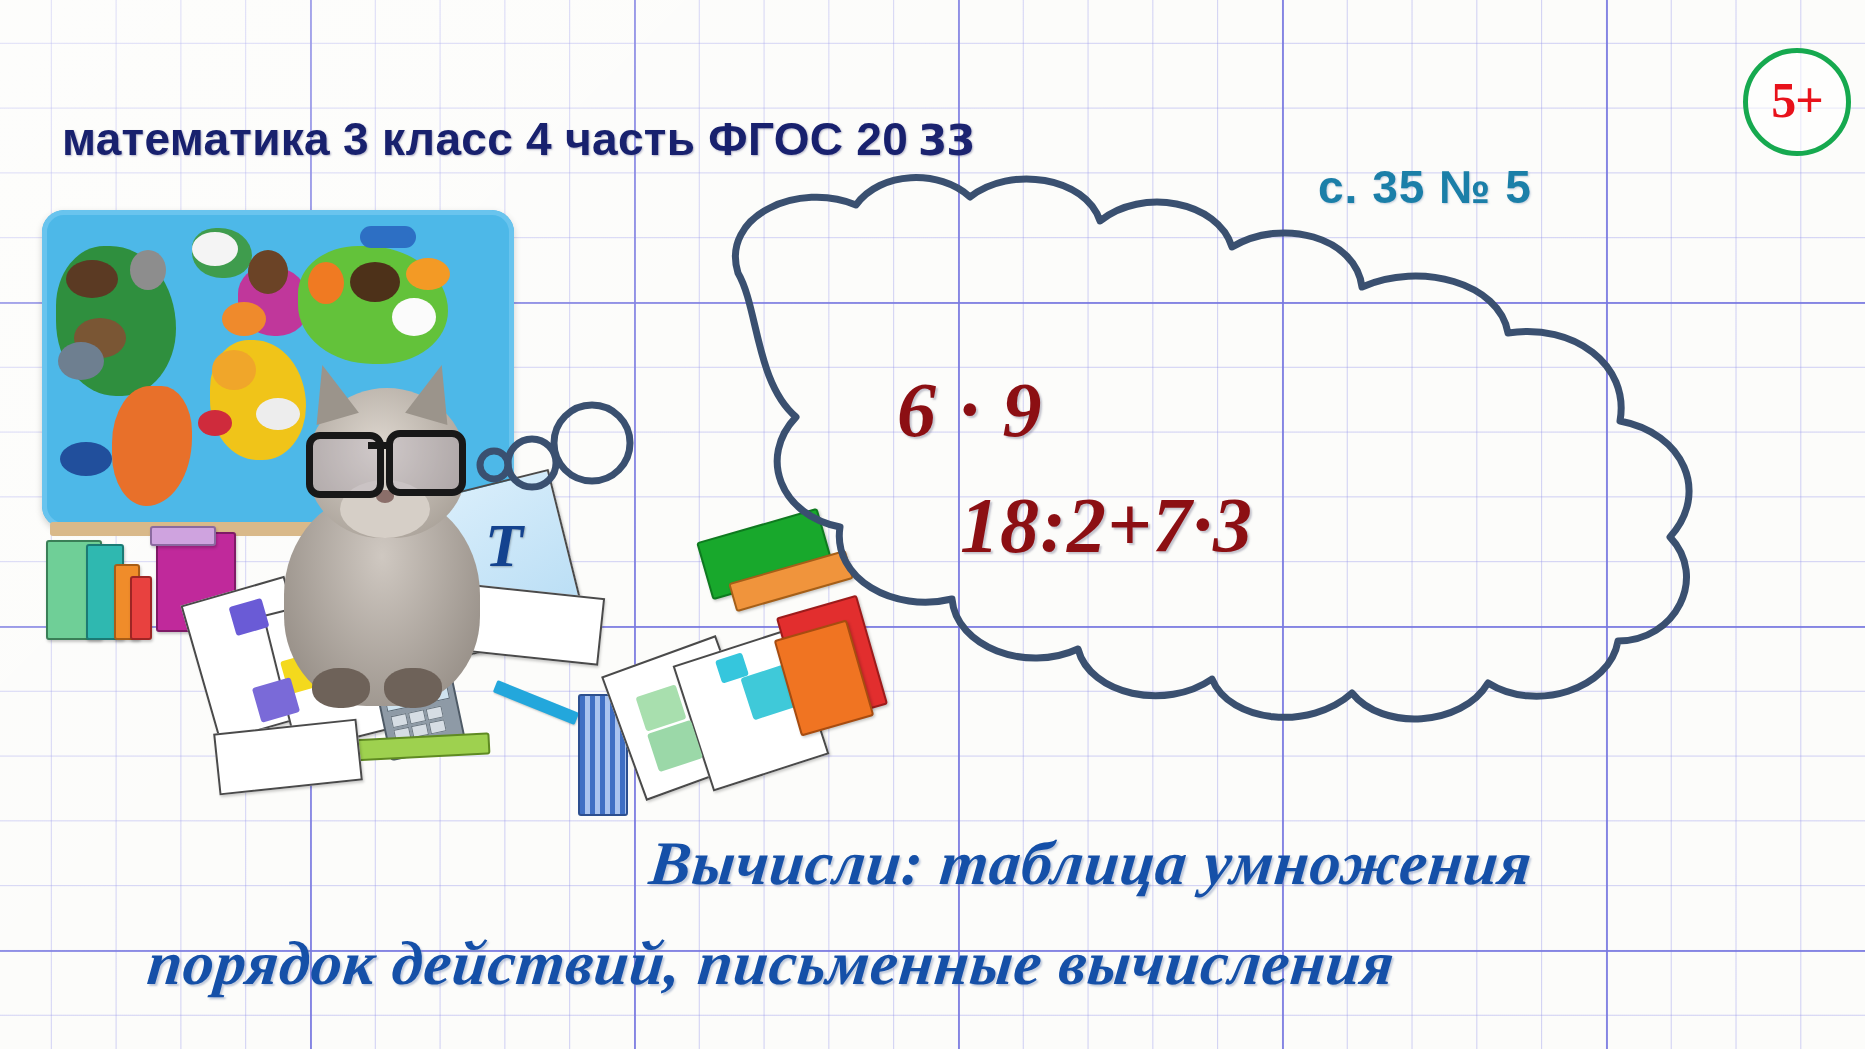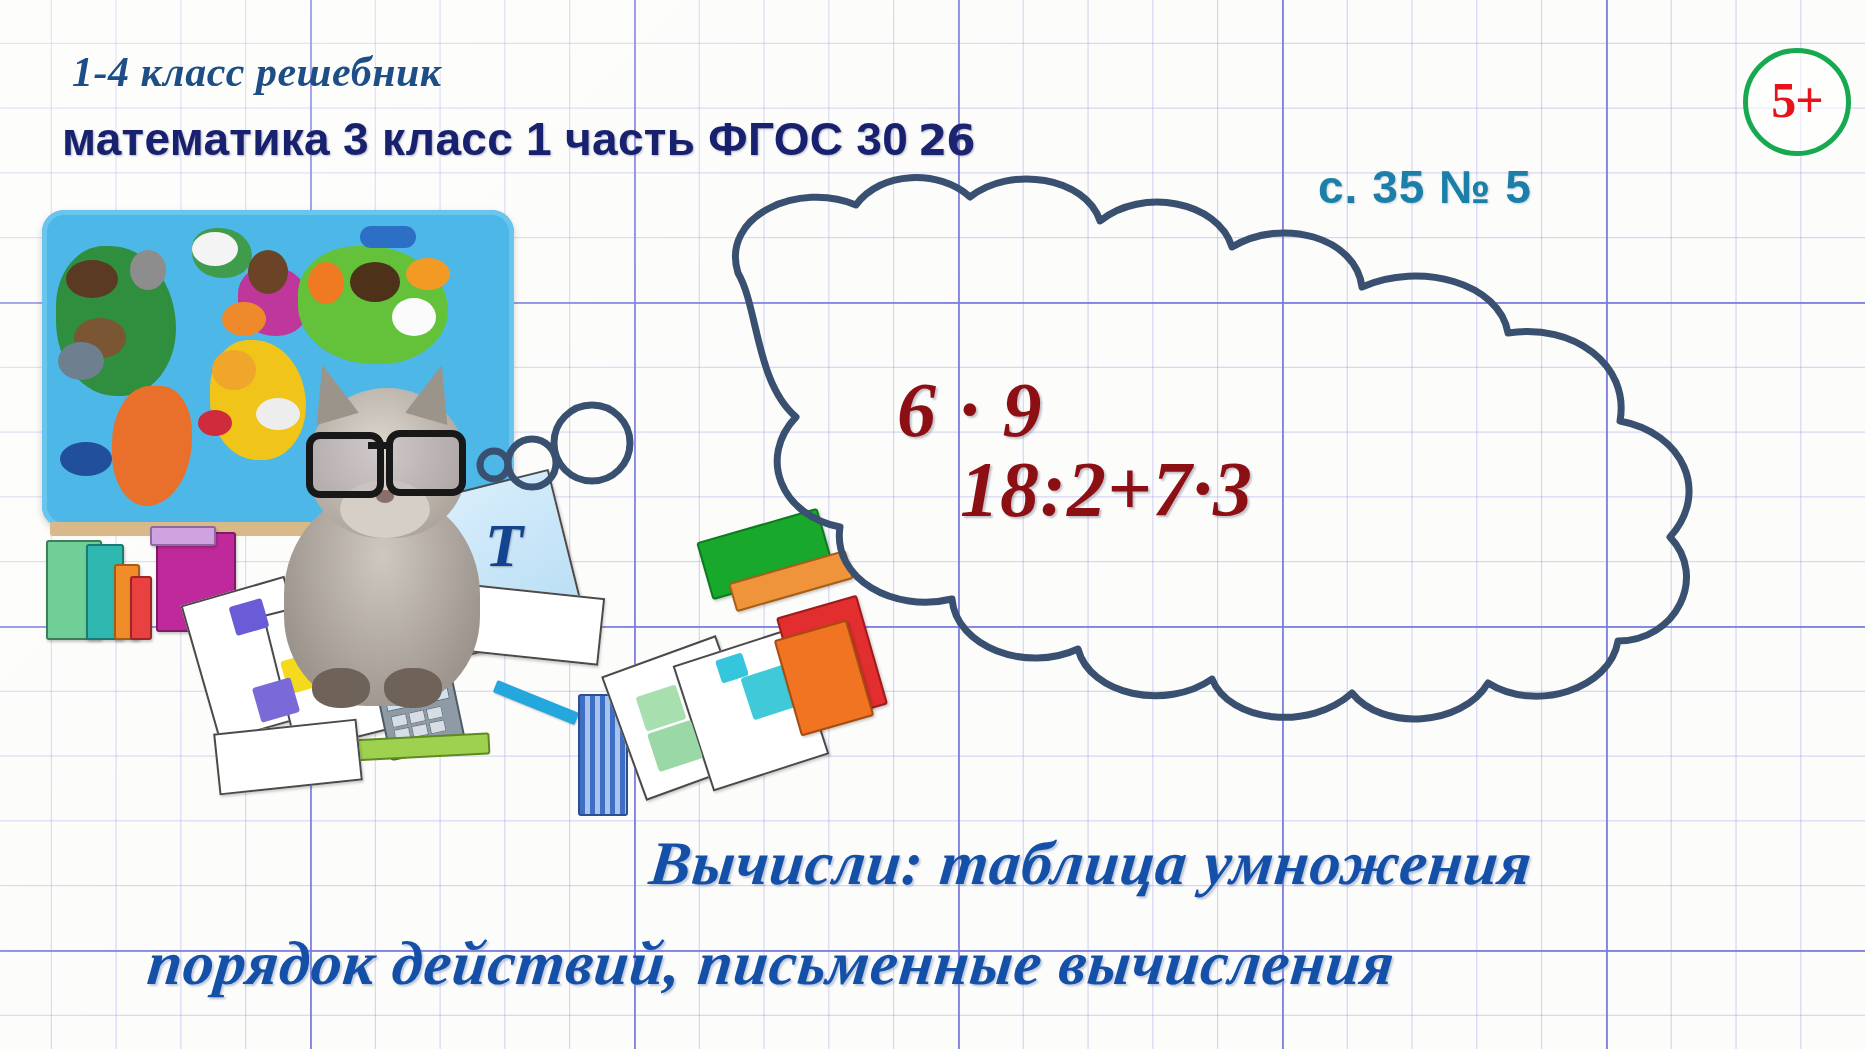--- a/index.html
+++ b/index.html
@@ -91,21 +91,21 @@
   .math{
     position:absolute;
     font-family:"Liberation Serif", serif;
     font-weight:bold;font-style:italic;
     color:#8c0f13;
     text-shadow:2px 2px 2px rgba(90,90,120,.35);
     white-space:nowrap;
   }
   #m1{left:866px;top:365px;font-size:78px;letter-spacing:2px;margin-left:31px;}
   #m2{left:1168px;top:365px;font-size:78px;letter-spacing:1px;}
-  #m3{left:960px;top:444px;font-size:78px;letter-spacing:1px;}
+  #m3{left:960px;top:480px;font-size:78px;letter-spacing:1px;}
 
   
   .cursive{
     position:absolute;
     font-family:"Liberation Serif", serif;
     font-style:italic;font-weight:bold;
     color:#1550a8;
     text-shadow:2px 2px 2px rgba(120,140,180,.45);
     white-space:nowrap;
     transform:skewX(-6deg);
@@ -285,24 +285,23 @@
       <div style="position:absolute;left:108px;top:166px;width:18px;height:13px;background:#8b6f6a;border-radius:50% 50% 60% 60%;"></div>
       <div class="glasses-frame" style="left:38px;top:108px;width:64px;height:52px;"></div>
       <div class="glasses-frame" style="left:118px;top:106px;width:66px;height:52px;"></div>
       <div style="position:absolute;left:100px;top:118px;width:20px;height:7px;background:#181818;"></div>
       <div style="position:absolute;left:44px;top:344px;width:58px;height:40px;background:#6e6259;border-radius:46%;"></div>
       <div style="position:absolute;left:116px;top:344px;width:58px;height:40px;background:#6e6259;border-radius:46%;"></div>
     </div>
 
   </div>
 
-  <div class="hdr-sub">1-4 класс решебник</div>
 
   <div class="hdr-main">
-    <span>математика 3 класс 1 часть ФГОС 30</span><span class="yr2">26</span>
+    <span>математика 3 класс 4 часть ФГОС 20</span><span class="yr2">33</span>
   </div>
 
   <div class="hdr-page">с. 35 № 5</div>
 
   <div id="age-badge">
     <span>5+</span>
   </div>
 
   <div id="cloud-wrap">
     <svg viewBox="0 0 1390 560" preserveAspectRatio="none" aria-hidden="true">

